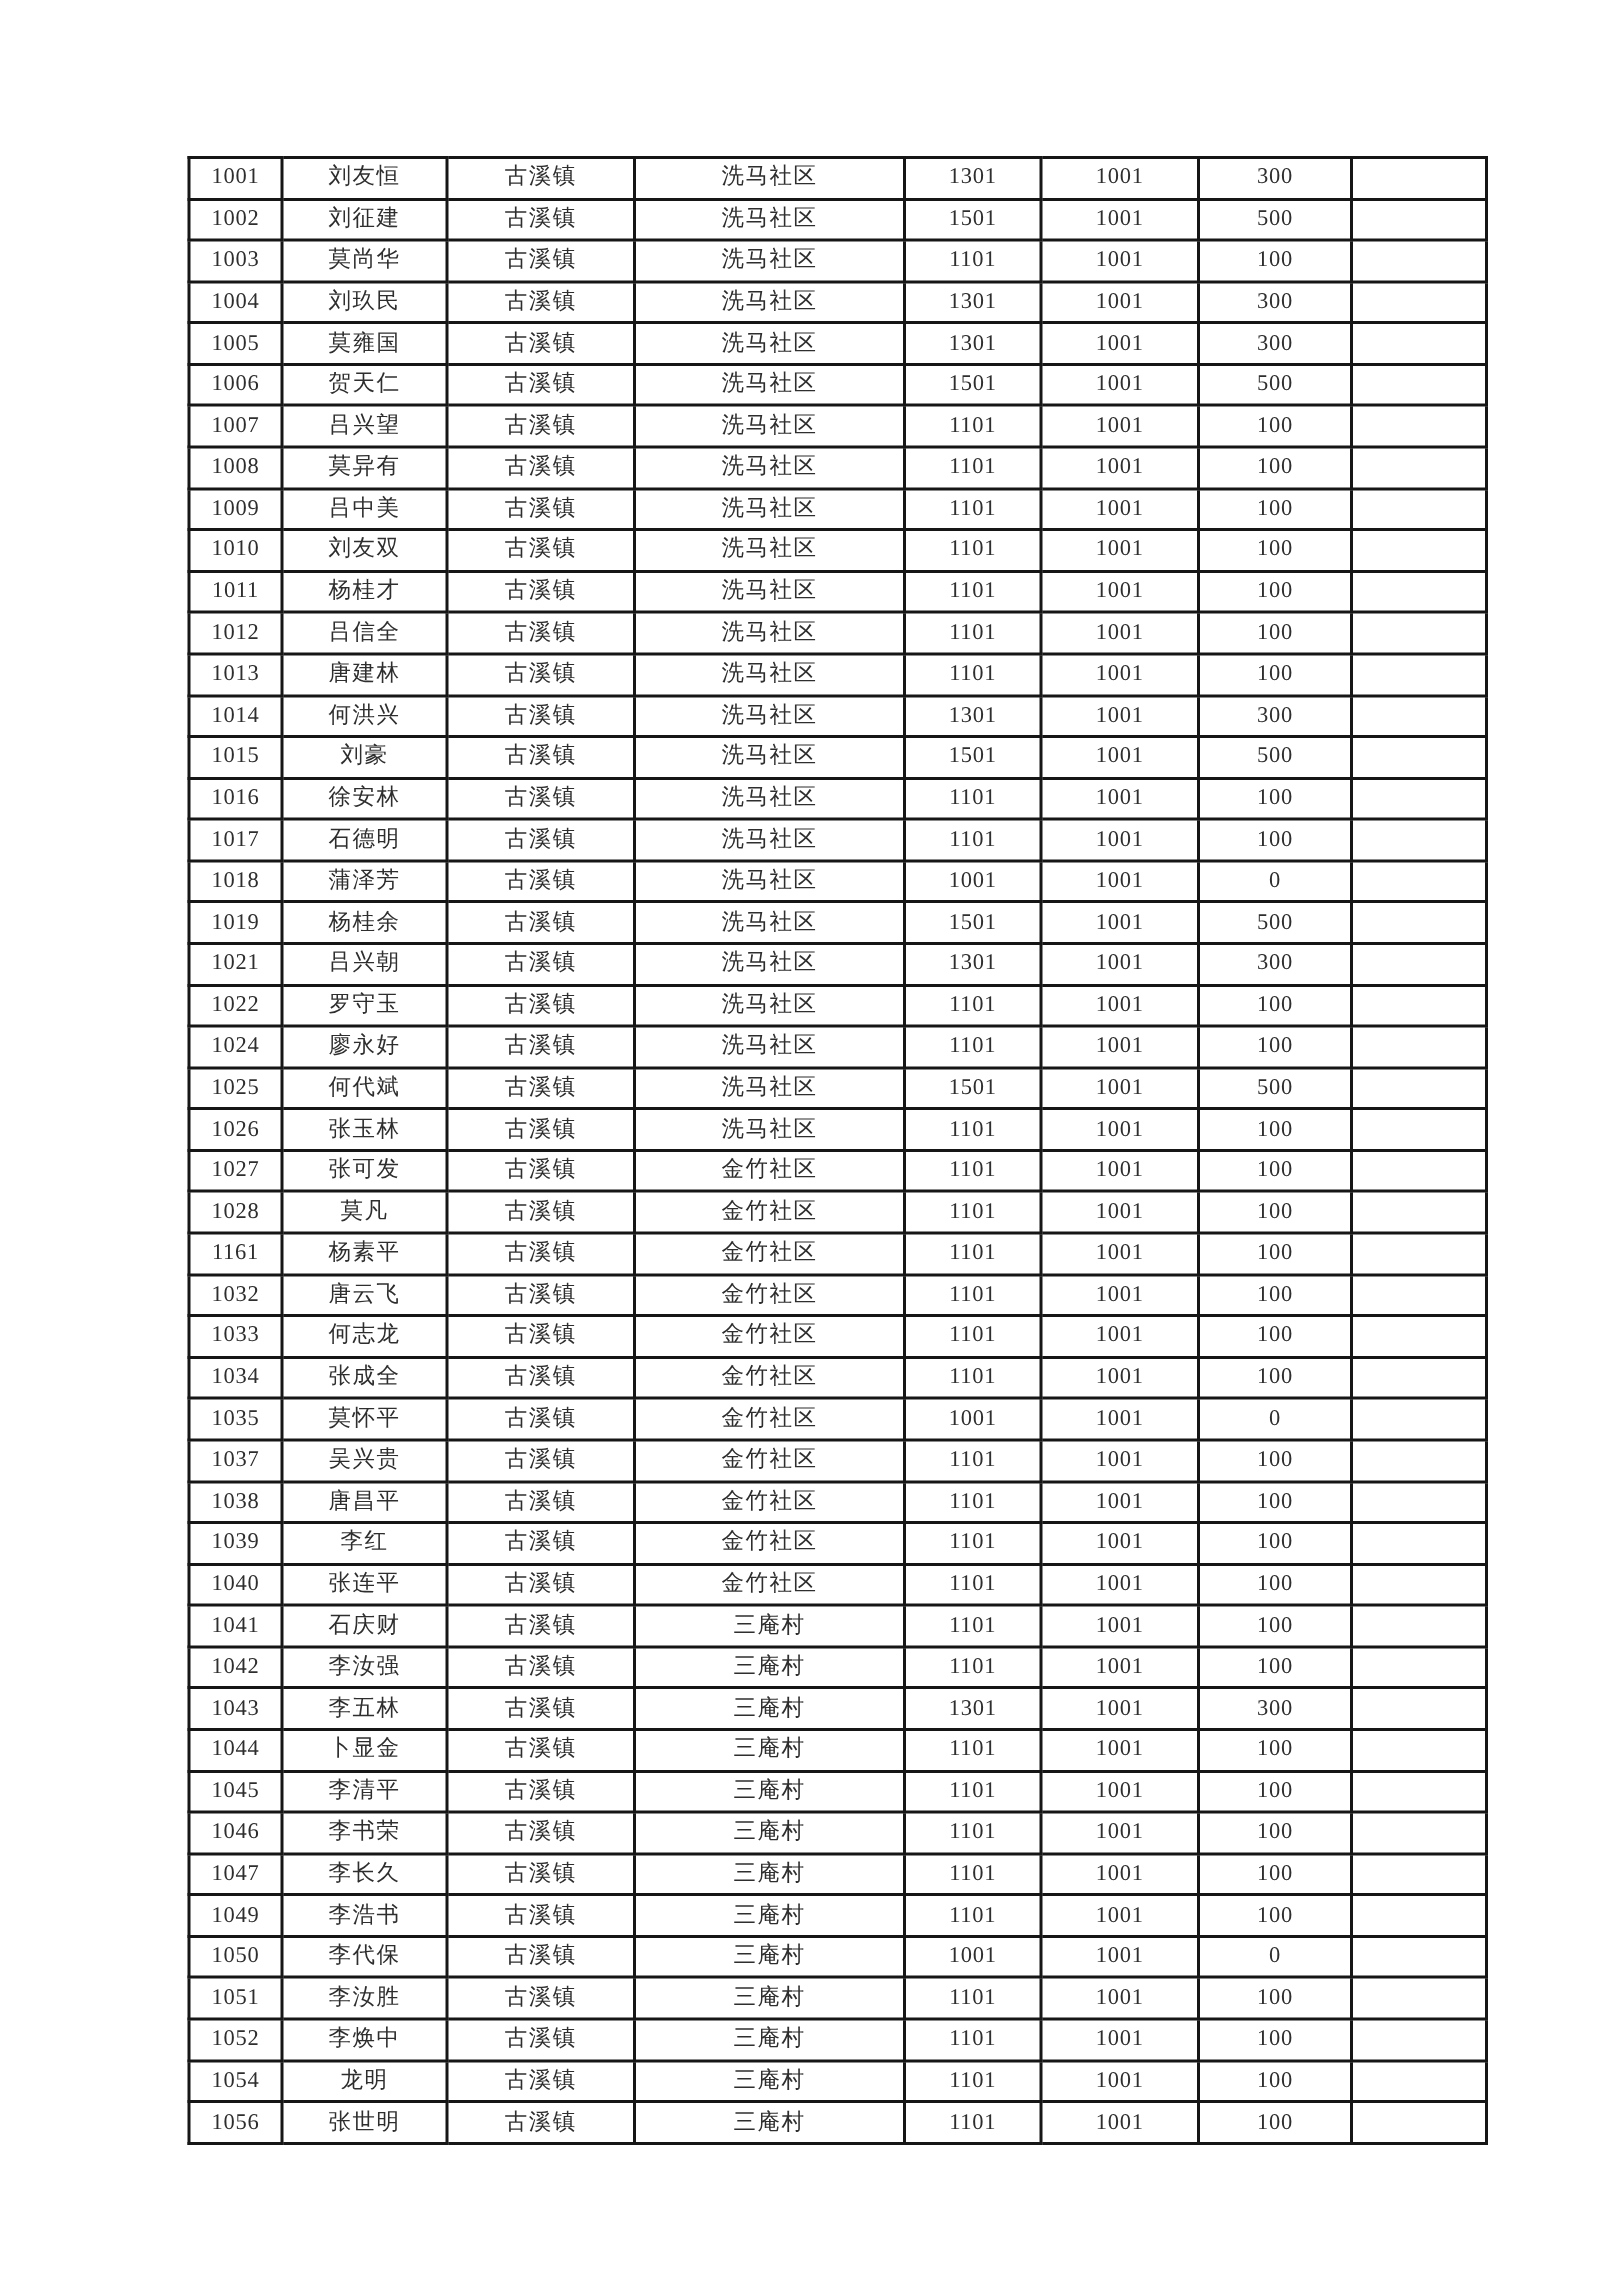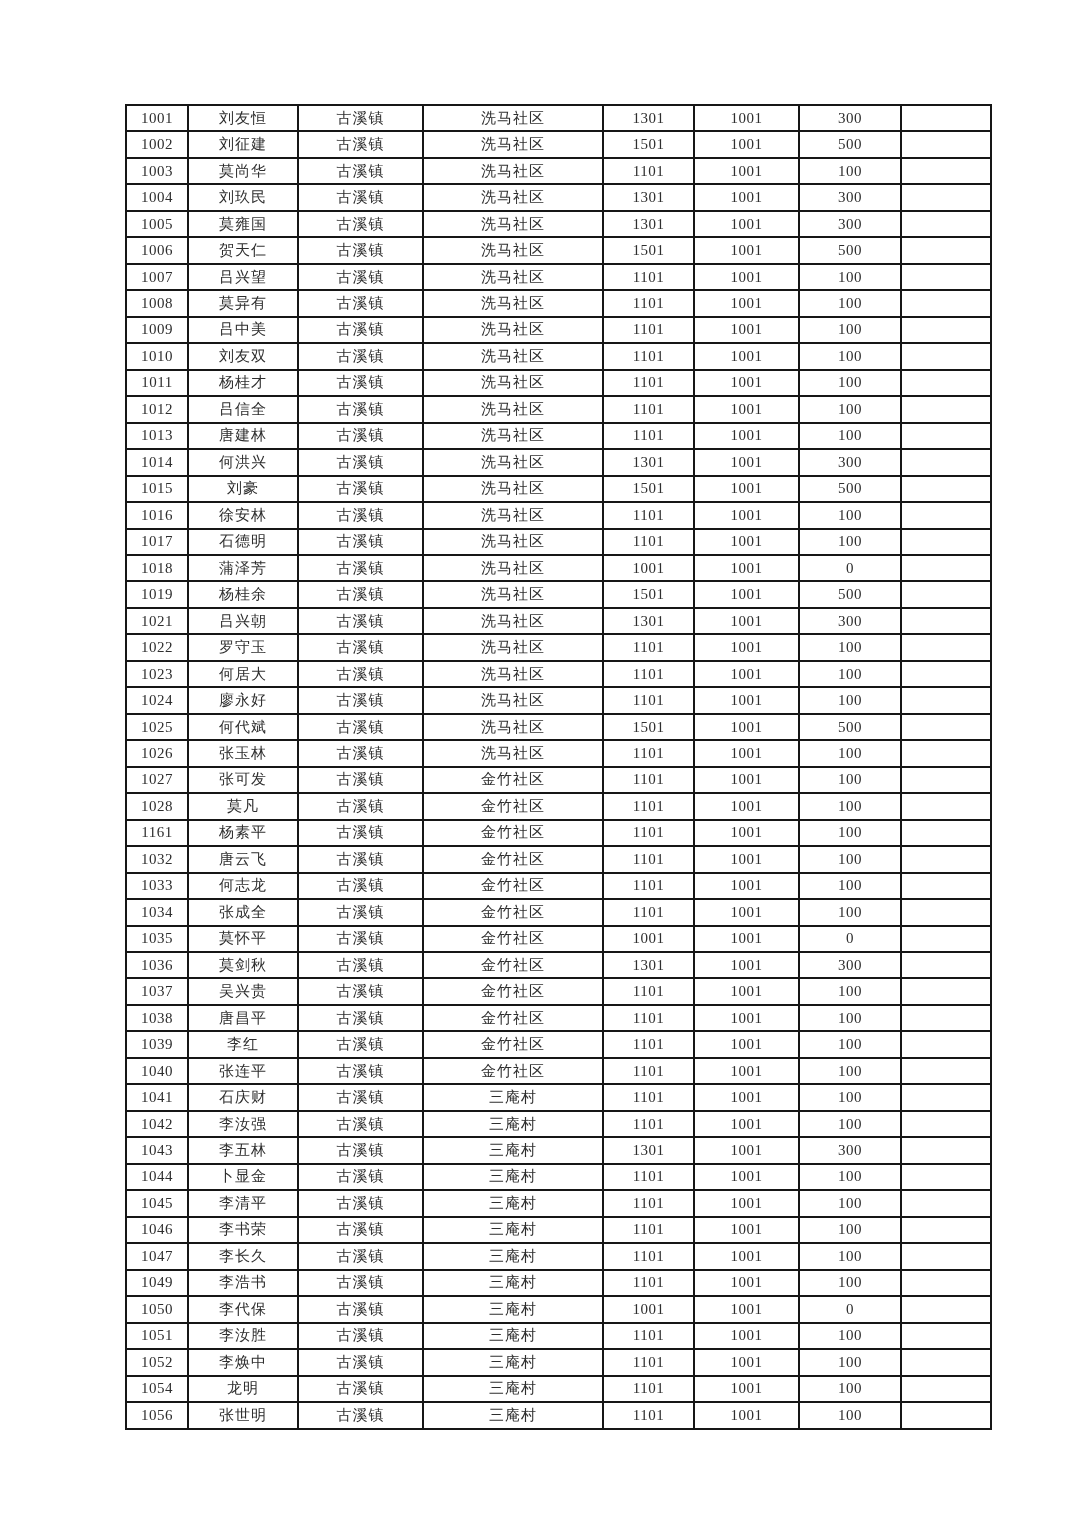--- a/index.html
+++ b/index.html
@@ -264,30 +264,20 @@
           <td class="num">1022</td>
           <td>罗守玉</td>
           <td>古溪镇</td>
           <td>洗马社区</td>
           <td class="num">1101</td>
           <td class="num">1001</td>
           <td class="num">100</td>
           <td></td>
         </tr>
         <tr>
-          <td class="num">1023</td>
-          <td>何居大</td>
-          <td>古溪镇</td>
-          <td>洗马社区</td>
-          <td class="num">1101</td>
-          <td class="num">1001</td>
-          <td class="num">100</td>
-          <td></td>
-        </tr>
-        <tr>
           <td class="num">1024</td>
           <td>廖永好</td>
           <td>古溪镇</td>
           <td>洗马社区</td>
           <td class="num">1101</td>
           <td class="num">1001</td>
           <td class="num">100</td>
           <td></td>
         </tr>
         <tr>
@@ -371,30 +361,20 @@
           <td></td>
         </tr>
         <tr>
           <td class="num">1035</td>
           <td>莫怀平</td>
           <td>古溪镇</td>
           <td>金竹社区</td>
           <td class="num">1001</td>
           <td class="num">1001</td>
           <td class="num">0</td>
-          <td></td>
-        </tr>
-        <tr>
-          <td class="num">1036</td>
-          <td>莫剑秋</td>
-          <td>古溪镇</td>
-          <td>金竹社区</td>
-          <td class="num">1301</td>
-          <td class="num">1001</td>
-          <td class="num">300</td>
           <td></td>
         </tr>
         <tr>
           <td class="num">1037</td>
           <td>吴兴贵</td>
           <td>古溪镇</td>
           <td>金竹社区</td>
           <td class="num">1101</td>
           <td class="num">1001</td>
           <td class="num">100</td>

